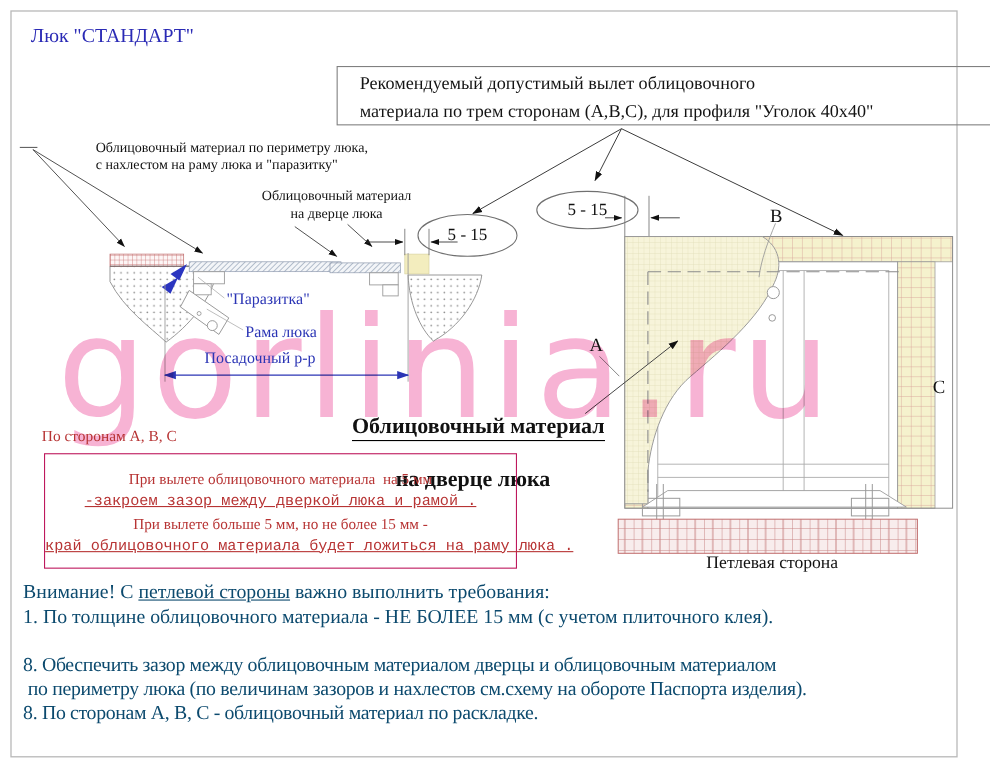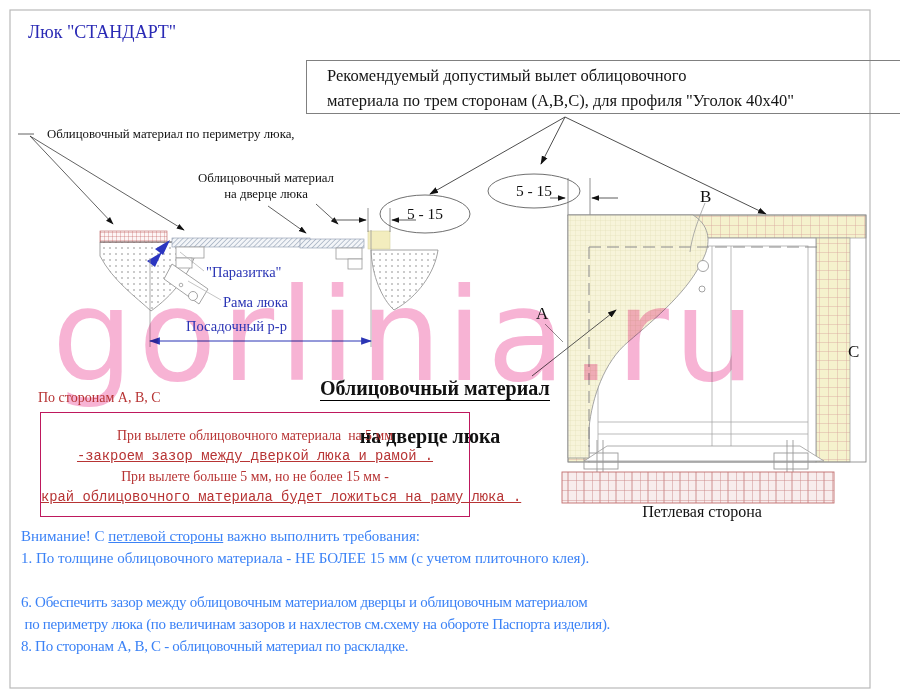--- a/index.html
+++ b/index.html
@@ -3,31 +3,31 @@
 <meta charset="utf-8">
 <style>
   html,body{margin:0;padding:0;background:#fff;}
   #page{position:relative;width:900px;height:700px;background:#fff;overflow:hidden;
         font-family:"Liberation Serif","DejaVu Serif",serif;}
   svg{position:absolute;left:0;top:0;z-index:1;}
   .t{position:absolute;z-index:3;white-space:pre;color:#111;}
   .title{font-size:18px;color:#2a2ab5;}
   .recbox{position:absolute;left:262px;top:60px;width:612px;height:52px;border:1px solid #808080;z-index:3;margin-left:44px;}
   .recbox .ln{font-size:16.5px;line-height:25px;padding-left:20px;color:#141414;white-space:pre;}
-  .small{font-size:12.8px;line-height:16px;}
+  .small{font-size:12.8px;line-height:16px;margin-left:40px;}
   .blue{color:#2b35b5;font-size:14.5px;}
   .dimtxt{font-size:15.5px;width:64px;text-align:center;}
   .letter{font-size:17px;}
   .boldlbl{font-weight:bold;font-size:20px;line-height:24px;text-align:center;}
   .boldlbl .u1{border-bottom:1.5px solid #000;padding-bottom:1px;}
   .red{color:#b73434;}
   .redbox{position:absolute;left:40px;top:412px;width:428px;height:103px;border:1px solid #be185d;z-index:3;}
   .redbox .ln{font-size:13.8px;line-height:20.5px;text-align:center;color:#b73434;white-space:pre;}
   .redbox .ln.u{text-decoration:underline;font-family:Liberation Mono, monospace;}
-  .req{font-size:15px;color:#3b82f6;}
+  .req{font-size:18px;color:#0c4a6e;}
   .req .u{text-decoration:underline;}
   .cond{letter-spacing:-0.3px;}
   #watermark{position:absolute;left:52px;top:261px;z-index:2;font-family:"DejaVu Sans","Liberation Sans",sans-serif;
      font-size:128px;color:#ec4899;opacity:.42;letter-spacing:5px;mix-blend-mode:multiply;pointer-events:none;}
 </style>
 </head>
 <body>
 
 <div id="page">
 
@@ -176,20 +176,21 @@
   </svg>
 
   <div class="t title" style="left:28px;top:22px">Люк "СТАНДАРТ"</div>
 
   <div class="recbox">
     <div class="ln" style="padding-top:2px">Рекомендуемый допустимый вылет облицовочного</div>
     <div class="ln">материала по трем сторонам (А,В,С), для профиля "Уголок 40х40"</div>
   </div>
 
   <div class="t small" style="left:47px;top:126px">Облицовочный материал по периметру люка,</div>
+  <div class="t small" style="left:47px;top:142px">с нахлестом на раму люка и "паразитку"</div>
 
   <div class="t small" style="left:180px;top:170px;width:172px;text-align:center">Облицовочный материал</div>
   <div class="t small" style="left:180px;top:186px;width:172px;text-align:center">на дверце люка</div>
 
   <div class="t blue" style="left:206px;top:264px">"Паразитка"</div>
   <div class="t blue" style="left:223px;top:294px">Рама люка</div>
   <div class="t blue" style="left:186px;top:318px">Посадочный р-р</div>
 
   <div class="t dimtxt" style="left:393px;top:205px">5 - 15</div>
   <div class="t dimtxt" style="left:502px;top:182px">5 - 15</div>
@@ -210,17 +211,17 @@
       <div class="ln u">-закроем зазор между дверкой люка и рамой .</div>
       <div class="ln">При вылете больше 5 мм, но не более 15 мм -</div>
       <div class="ln u">край облицовочного материала будет ложиться на раму люка .</div>
     </div>
   </div>
 
   <div class="t" style="left:612px;top:503px;width:180px;text-align:center;font-size:16px">Петлевая сторона</div>
 
   <div class="t req" style="left:21px;top:528px"><span>Внимание! С </span><span class="u">петлевой стороны</span><span> важно выполнить требования:</span></div>
   <div class="t req" style="left:21px;top:550px">1. По толщине облицовочного материала - НЕ БОЛЕЕ 15 мм (с учетом плиточного клея).</div>
-  <div class="t req cond" style="left:21px;top:594px">6. Обеспечить зазор между облицовочным материалом дверцы и облицовочным материалом</div>
+  <div class="t req cond" style="left:21px;top:594px">8. Обеспечить зазор между облицовочным материалом дверцы и облицовочным материалом</div>
   <div class="t req cond" style="left:21px;top:616px"> по периметру люка (по величинам зазоров и нахлестов см.схему на обороте Паспорта изделия).</div>
   <div class="t req cond" style="left:21px;top:638px">8. По сторонам А, В, С - облицовочный материал по раскладке.</div>
 
 </div>
 
 </body></html>

